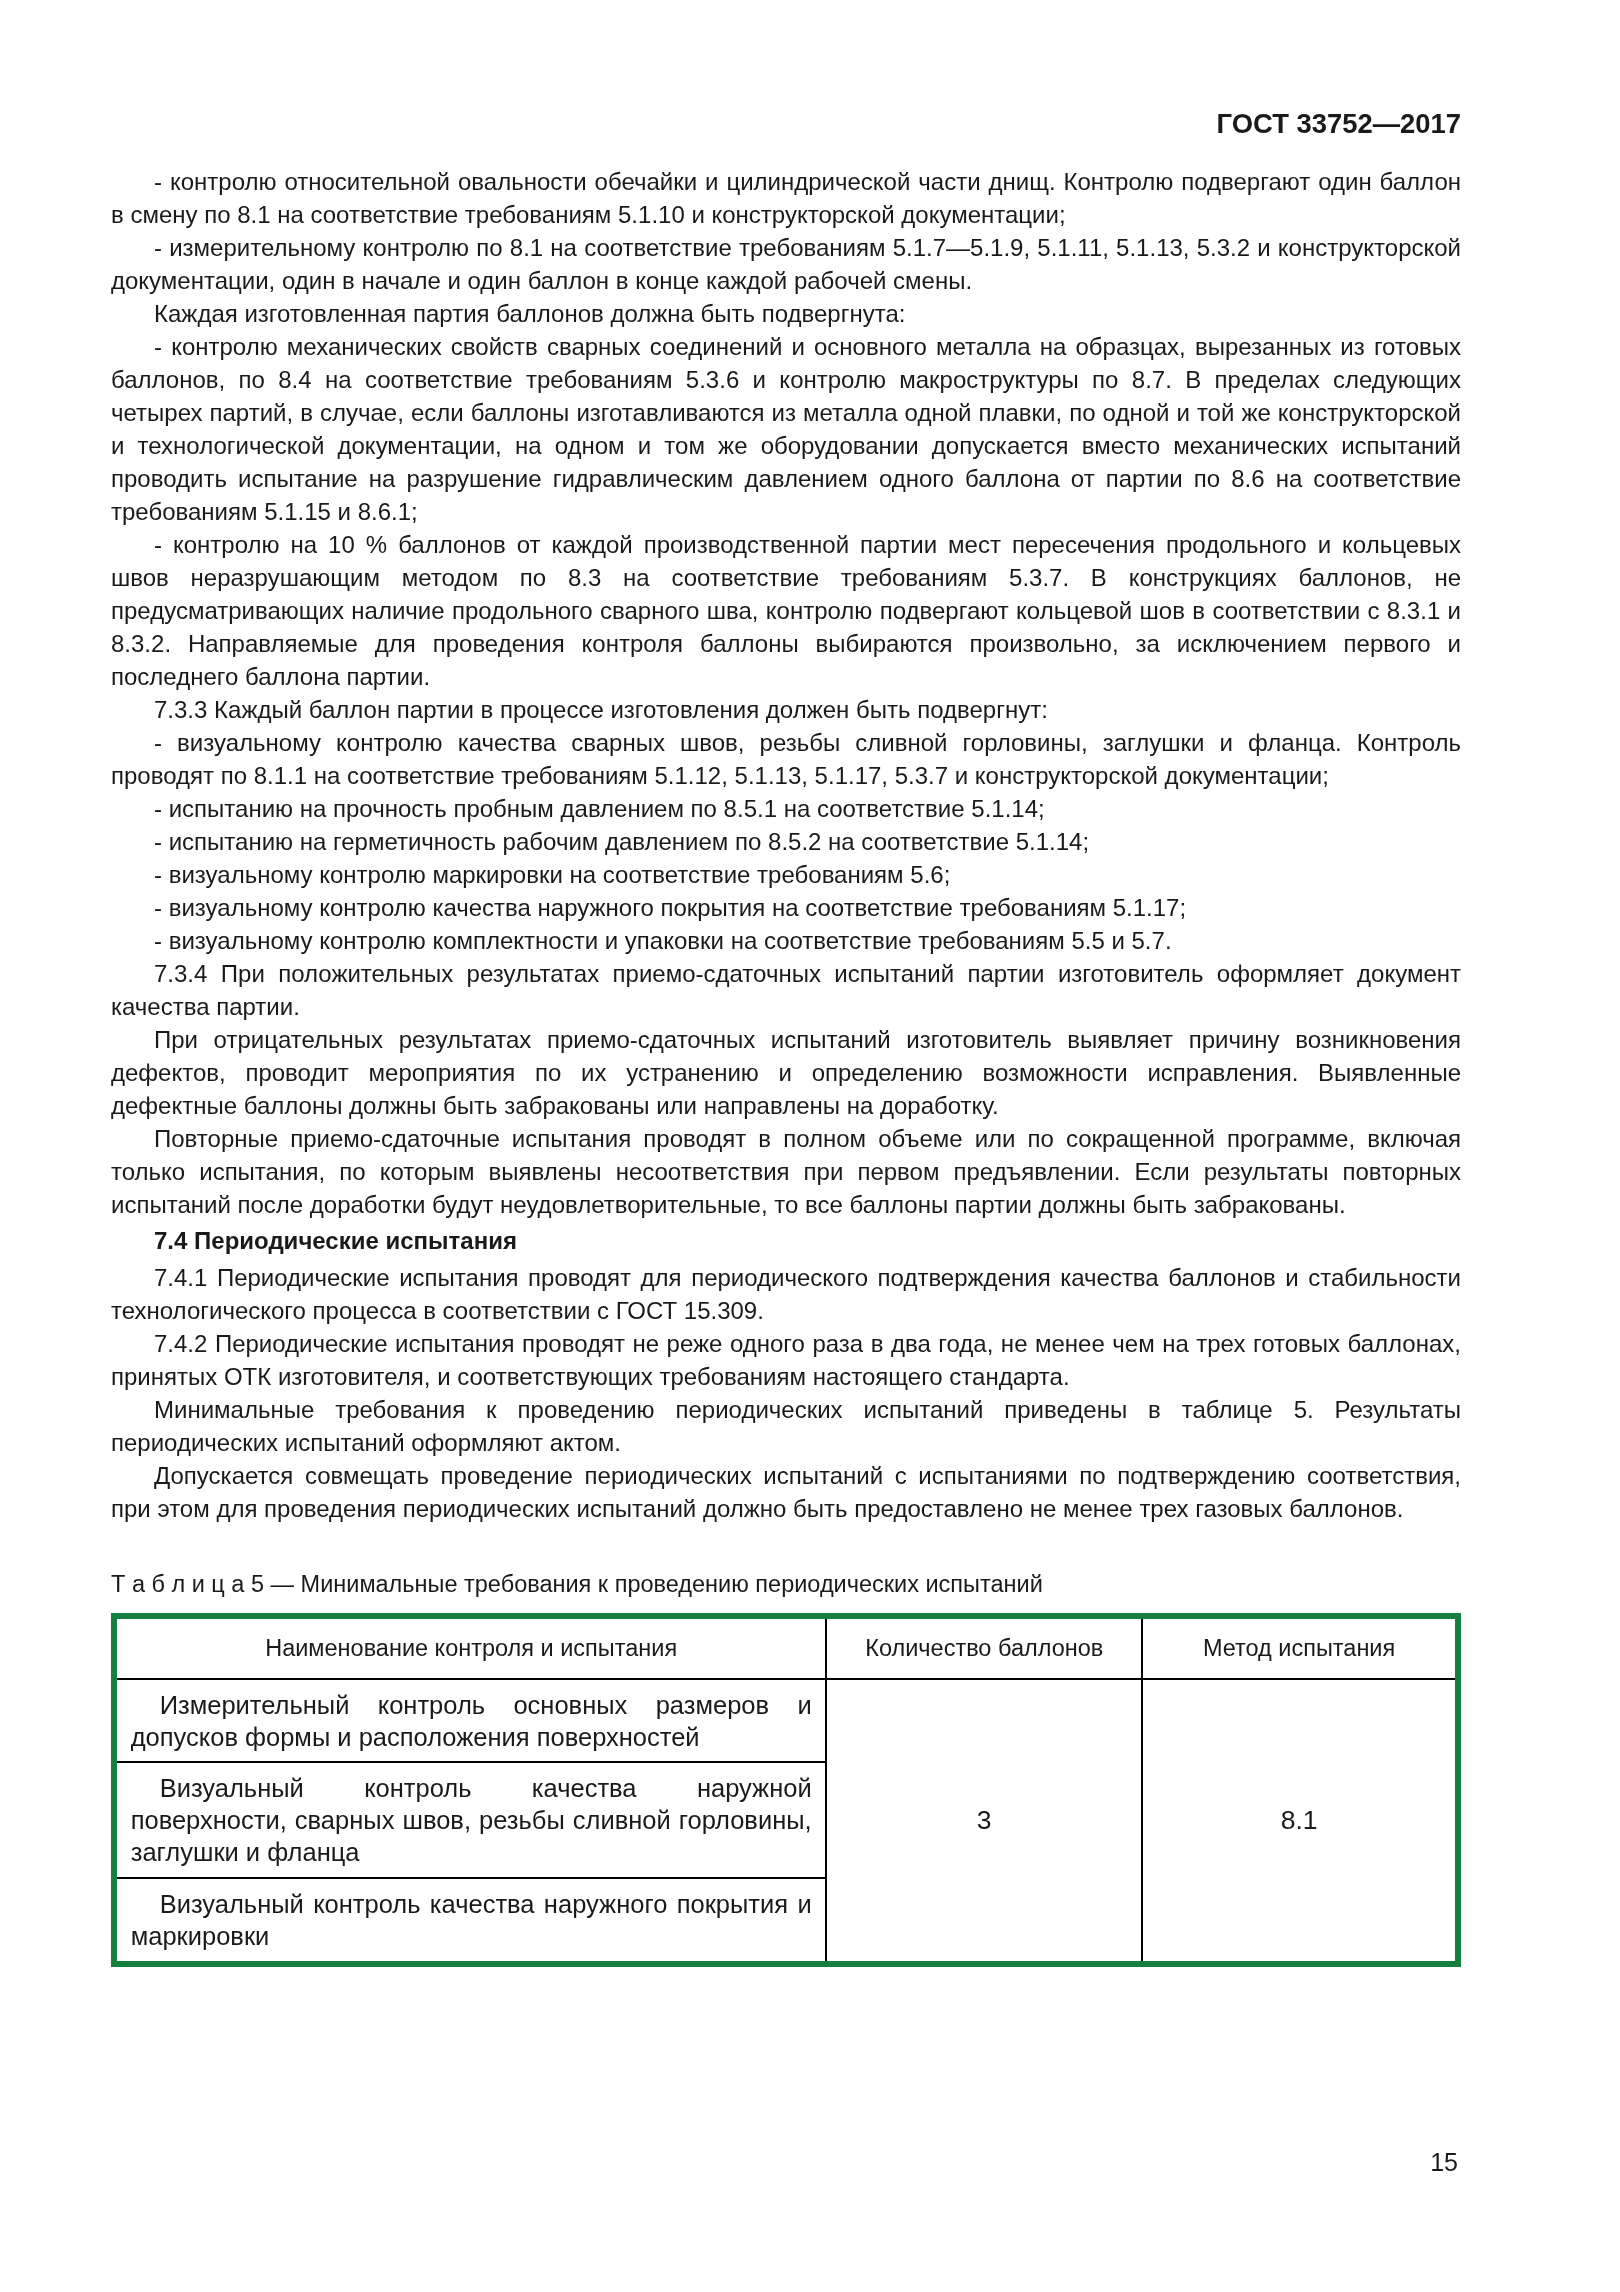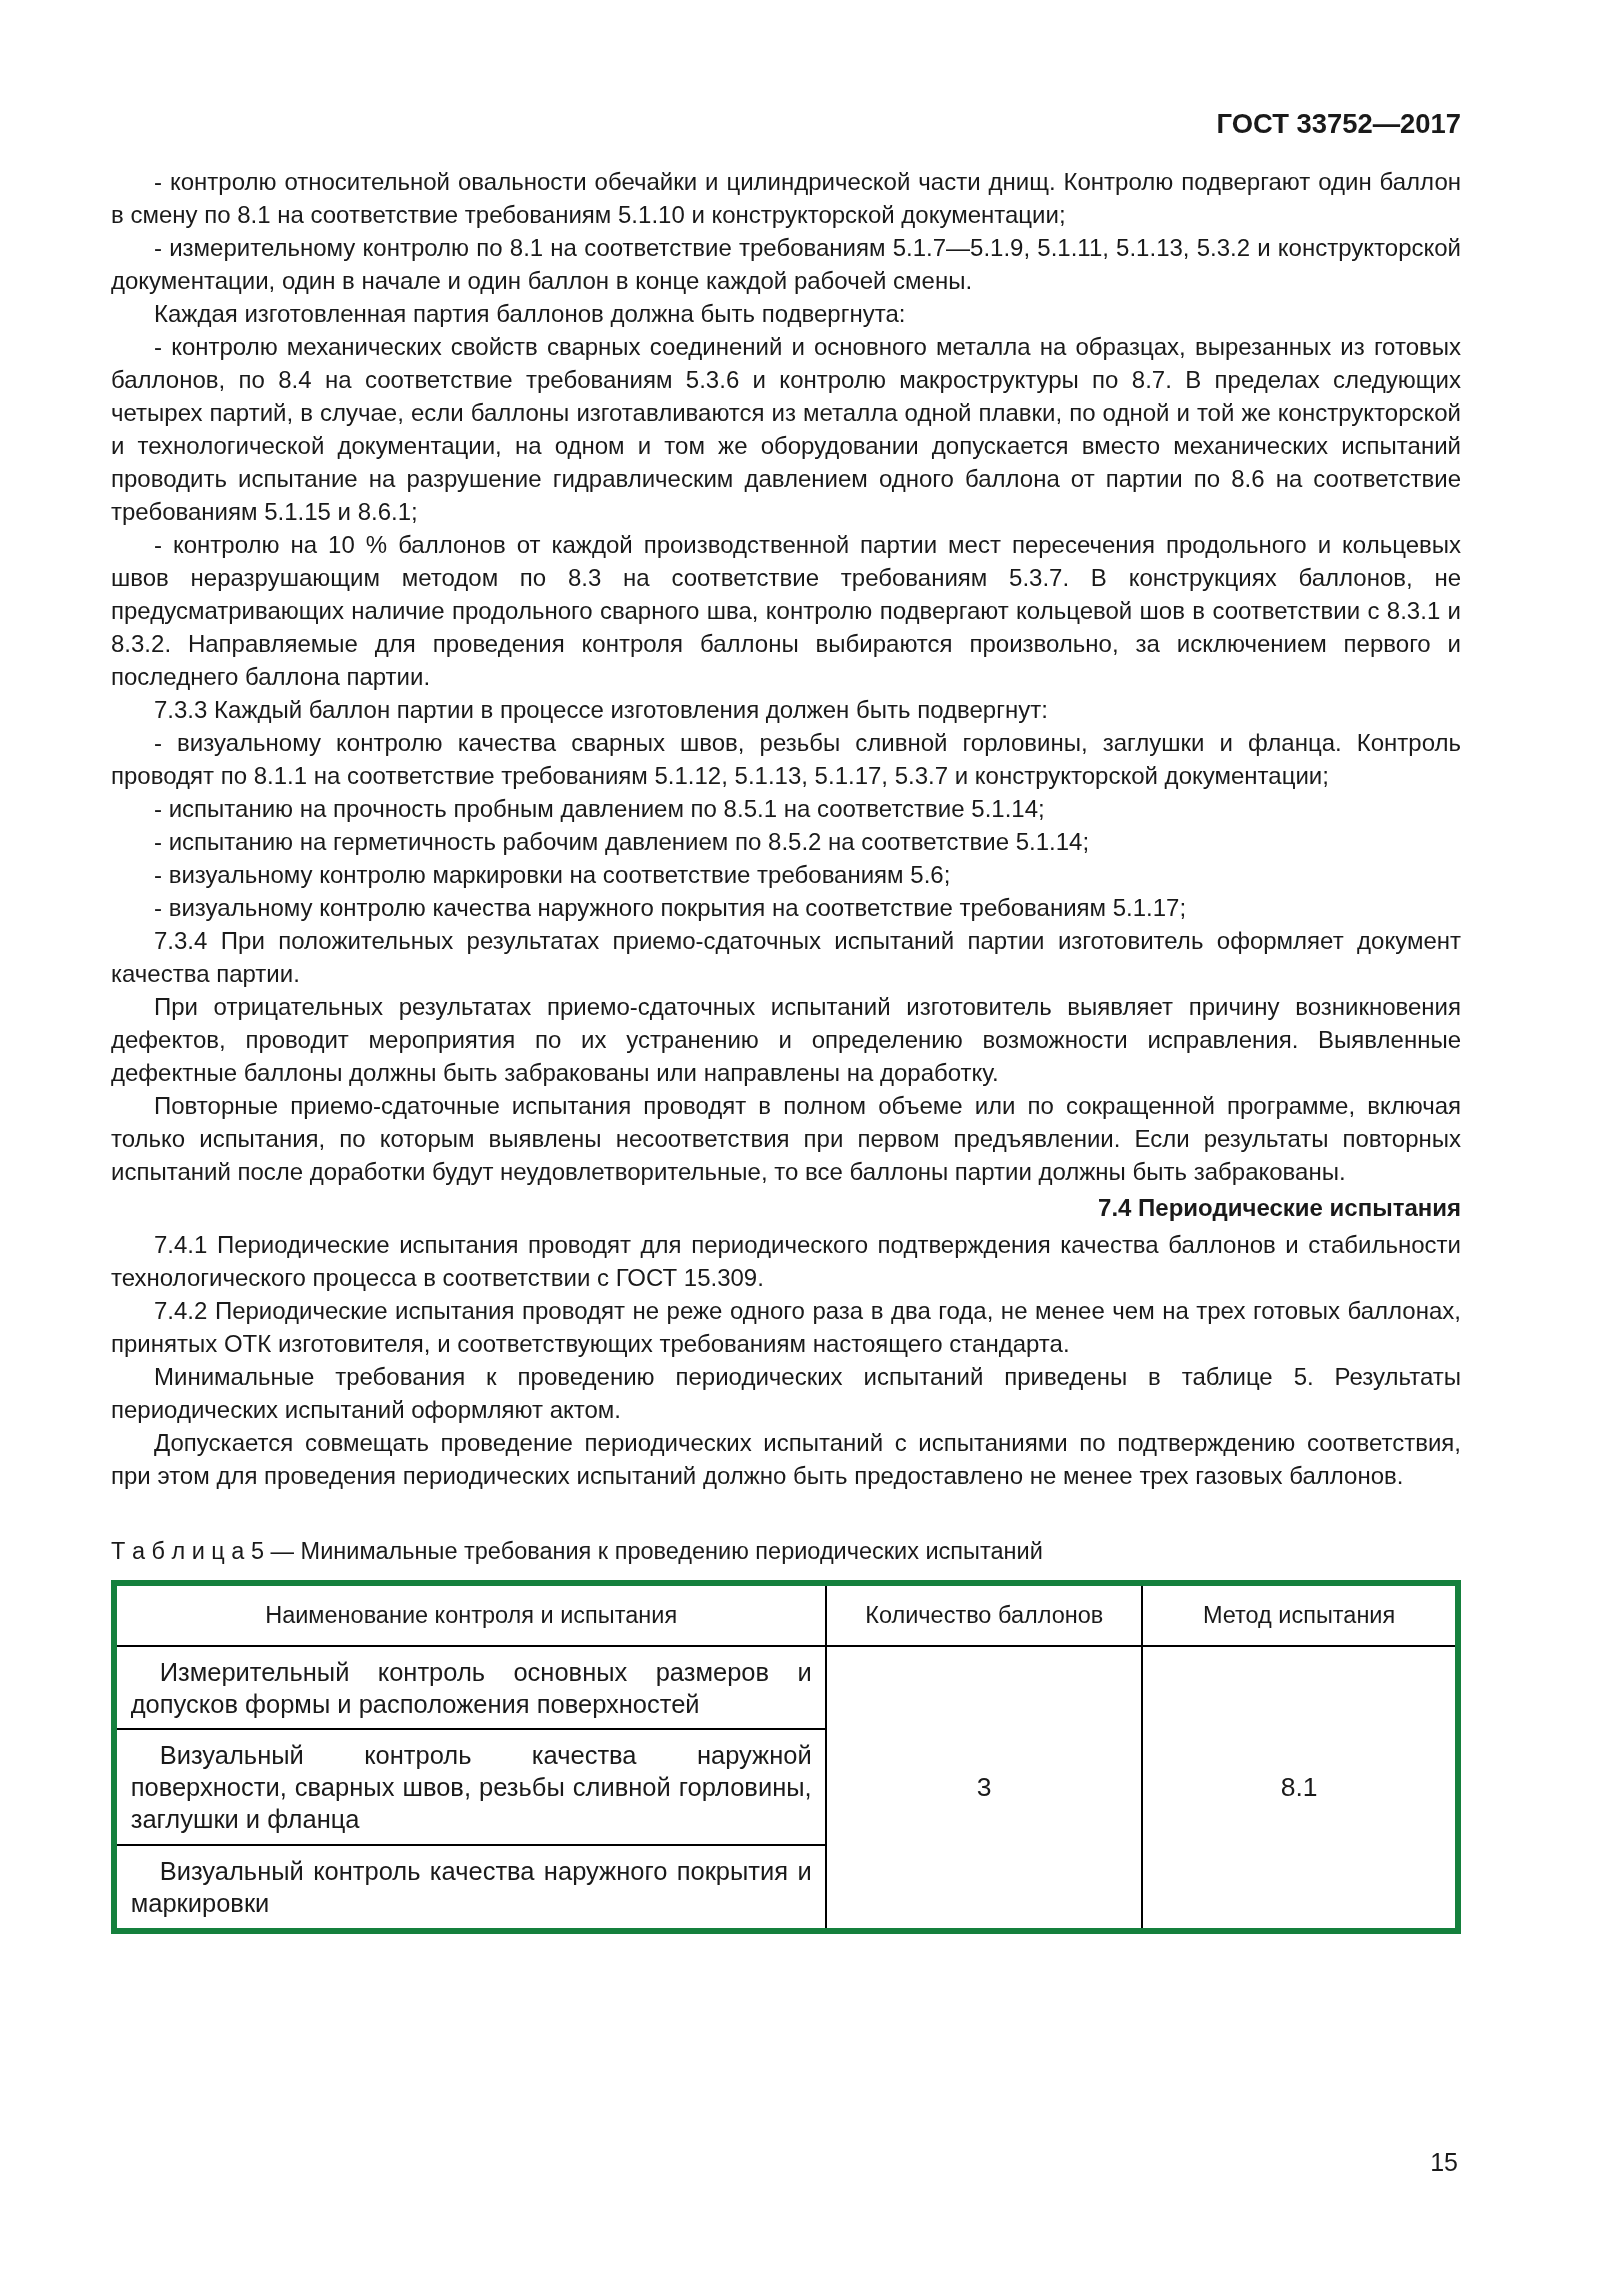--- a/index.html
+++ b/index.html
@@ -32,21 +32,21 @@
   }
   .body-text p.para {
     margin: 0;
     font-size: 24px;
     line-height: 33px;
     text-align: justify;
     text-indent: 43px;
   }
   .body-text p.heading {
     font-weight: bold;
-    text-align: right;
+    text-align: left;
     margin-top: 3.9px;
     margin-bottom: 3.9px;
   }
   .table-caption {
     margin: 45px 0 13.7px 0;
     font-size: 23.5px;
     line-height: 29px;
     text-align: left;
     text-indent: 0;
   }
@@ -107,20 +107,21 @@
         <p class="para">- измерительному контролю по 8.1 на соответствие требованиям 5.1.7—5.1.9, 5.1.11, 5.1.13, 5.3.2 и конструкторской документации, один в начале и один баллон в конце каждой рабочей смены.</p>
         <p class="para">Каждая изготовленная партия баллонов должна быть подвергнута:</p>
         <p class="para">- контролю механических свойств сварных соединений и основного металла на образцах, вырезанных из готовых баллонов, по 8.4 на соответствие требованиям 5.3.6 и контролю макроструктуры по 8.7. В пределах следующих четырех партий, в случае, если баллоны изготавливаются из металла одной плавки, по одной и той же конструкторской и технологической документации, на одном и том же оборудовании допускается вместо механических испытаний проводить испытание на разрушение гидравлическим давлением одного баллона от партии по 8.6 на соответствие требованиям 5.1.15 и 8.6.1;</p>
         <p class="para">- контролю на 10 % баллонов от каждой производственной партии мест пересечения продольного и кольцевых швов неразрушающим методом по 8.3 на соответствие требованиям 5.3.7. В конструкциях баллонов, не предусматривающих наличие продольного сварного шва, контролю подвергают кольцевой шов в соответствии с 8.3.1 и 8.3.2. Направляемые для проведения контроля баллоны выбираются произвольно, за исключением первого и последнего баллона партии.</p>
         <p class="para">7.3.3 Каждый баллон партии в процессе изготовления должен быть подвергнут:</p>
         <p class="para">- визуальному контролю качества сварных швов, резьбы сливной горловины, заглушки и фланца. Контроль проводят по 8.1.1 на соответствие требованиям 5.1.12, 5.1.13, 5.1.17, 5.3.7 и конструкторской документации;</p>
         <p class="para">- испытанию на прочность пробным давлением по 8.5.1 на соответствие 5.1.14;</p>
         <p class="para">- испытанию на герметичность рабочим давлением по 8.5.2 на соответствие 5.1.14;</p>
         <p class="para">- визуальному контролю маркировки на соответствие требованиям 5.6;</p>
         <p class="para">- визуальному контролю качества наружного покрытия на соответствие требованиям 5.1.17;</p>
+        <p class="para">- визуальному контролю комплектности и упаковки на соответствие требованиям 5.5 и 5.7.</p>
         <p class="para">7.3.4 При положительных результатах приемо-сдаточных испытаний партии изготовитель оформляет документ качества партии.</p>
         <p class="para">При отрицательных результатах приемо-сдаточных испытаний изготовитель выявляет причину возникновения дефектов, проводит мероприятия по их устранению и определению возможности исправления. Выявленные дефектные баллоны должны быть забракованы или направлены на доработку.</p>
         <p class="para">Повторные приемо-сдаточные испытания проводят в полном объеме или по сокращенной программе, включая только испытания, по которым выявлены несоответствия при первом предъявлении. Если результаты повторных испытаний после доработки будут неудовлетворительные, то все баллоны партии должны быть забракованы.</p>
         <p class="para heading">7.4 Периодические испытания</p>
         <p class="para">7.4.1 Периодические испытания проводят для периодического подтверждения качества баллонов и стабильности технологического процесса в соответствии с ГОСТ 15.309.</p>
         <p class="para">7.4.2 Периодические испытания проводят не реже одного раза в два года, не менее чем на трех готовых баллонах, принятых ОТК изготовителя, и соответствующих требованиям настоящего стандарта.</p>
         <p class="para">Минимальные требования к проведению периодических испытаний приведены в таблице 5. Результаты периодических испытаний оформляют актом.</p>
         <p class="para">Допускается совмещать проведение периодических испытаний с испытаниями по подтверждению соответствия, при этом для проведения периодических испытаний должно быть предоставлено не менее трех газовых баллонов.</p>
       </div>
 

